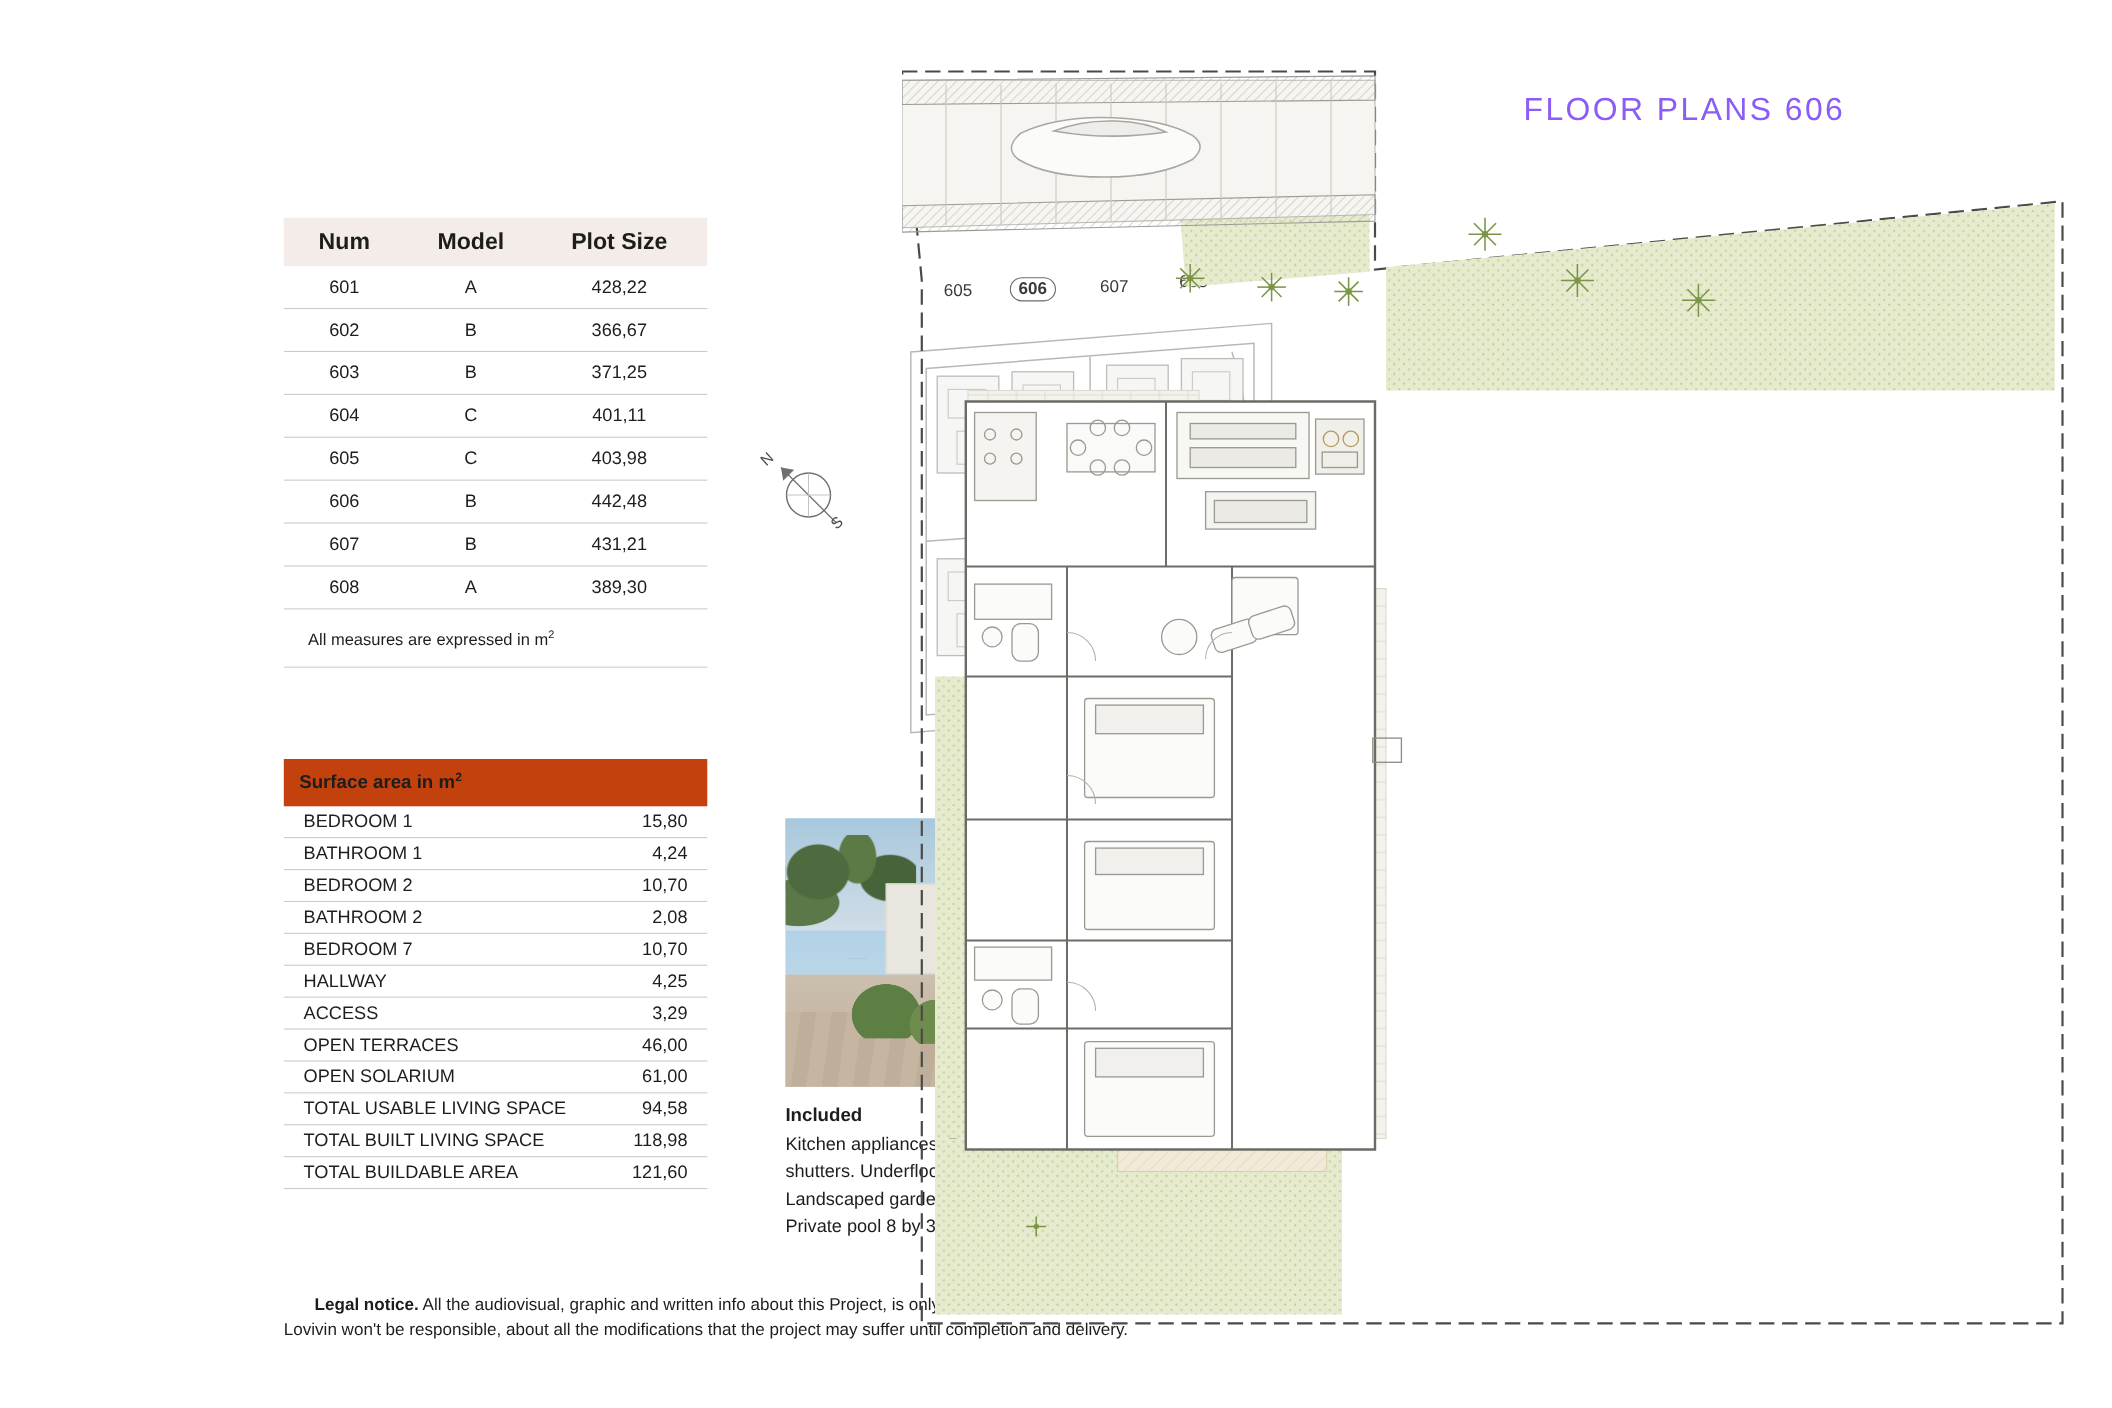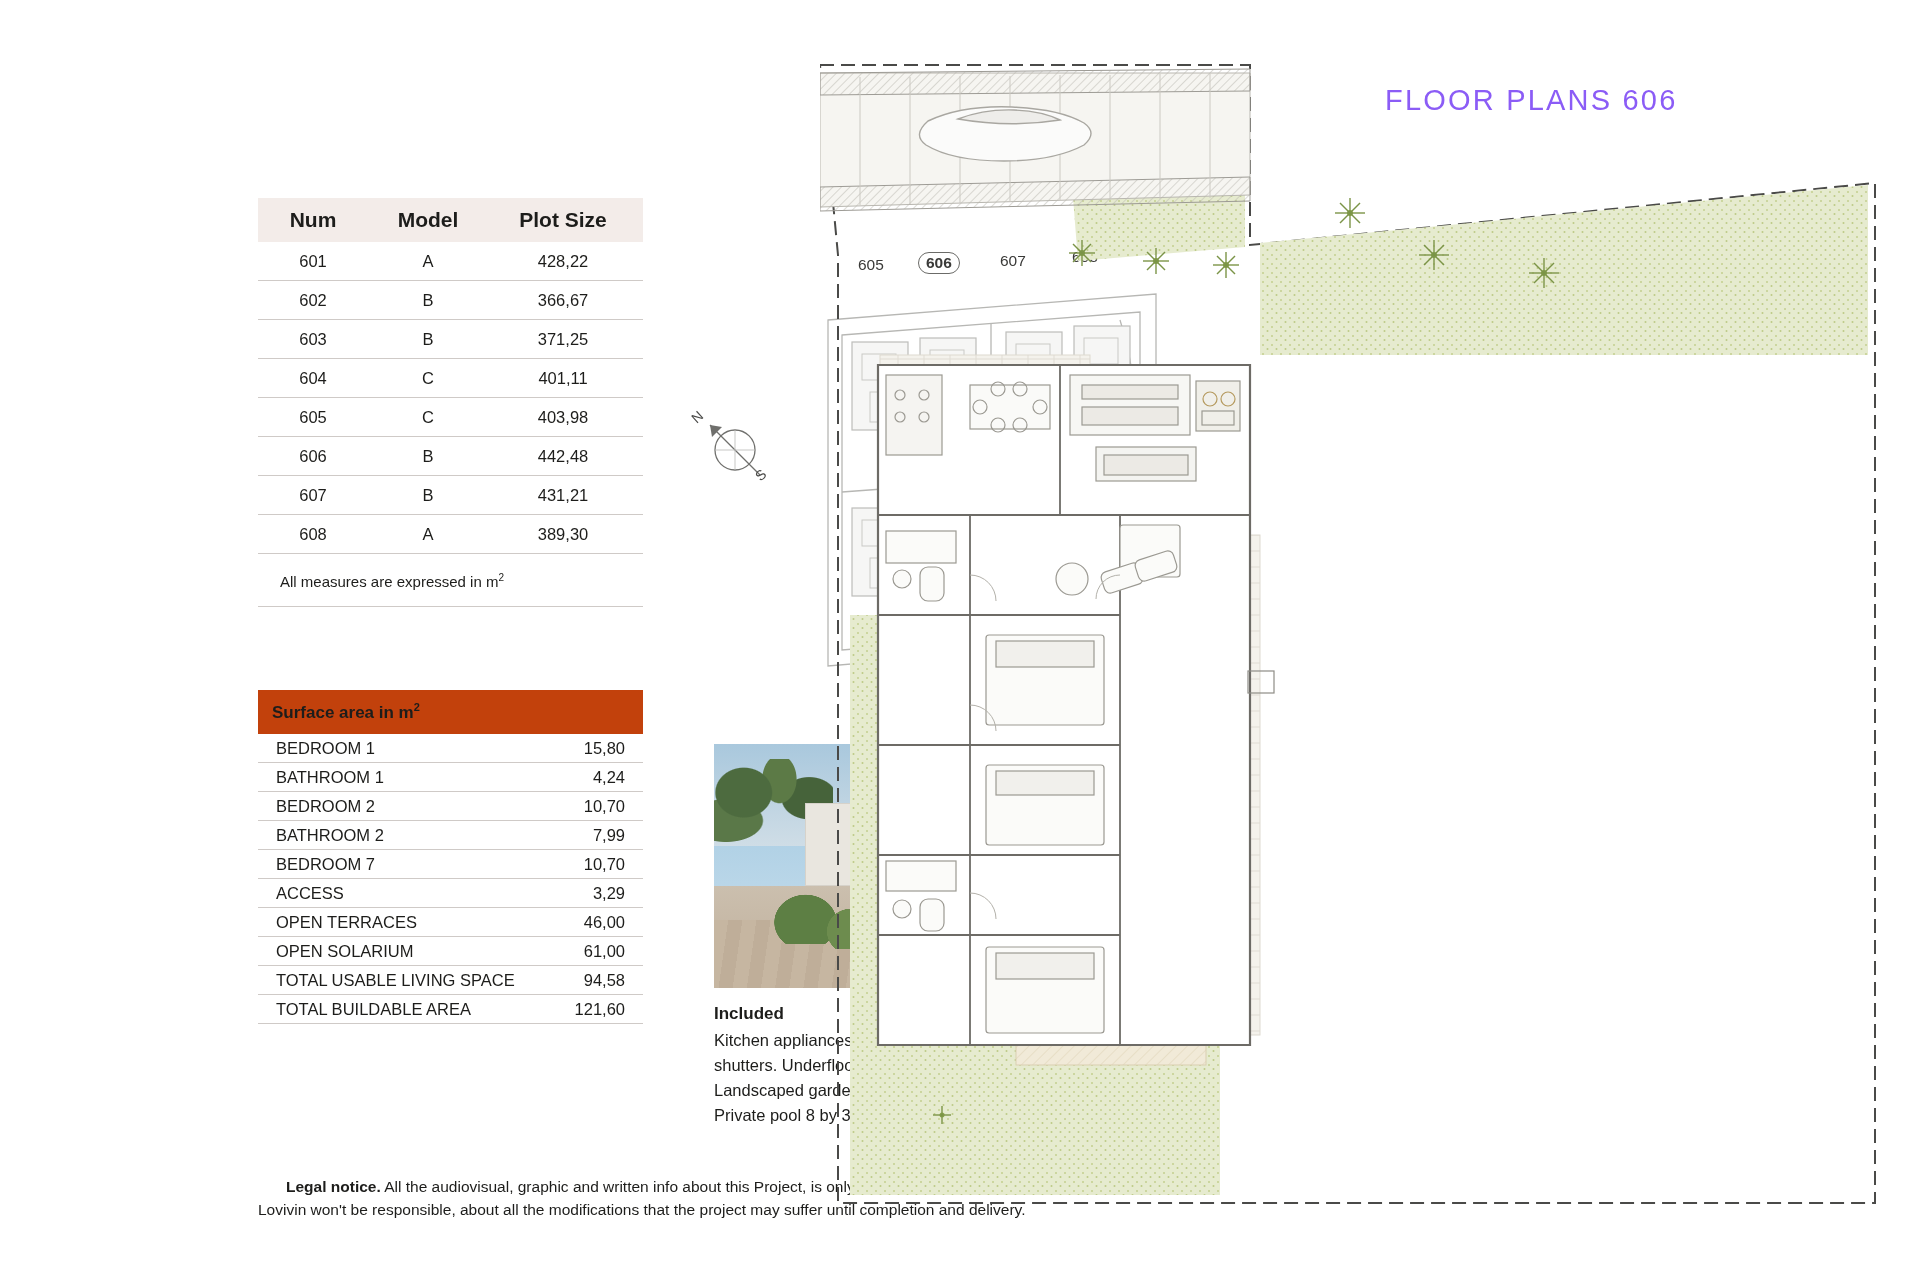--- a/index.html
+++ b/index.html
@@ -300,41 +300,49 @@
   <div class="s-row">
     <span class="s-lab">BATHROOM 1</span>
     <span class="s-val">4,24</span>
   </div>
   <div class="s-row">
     <span class="s-lab">BEDROOM 2</span>
     <span class="s-val">10,70</span>
   </div>
   <div class="s-row">
     <span class="s-lab">BATHROOM 2</span>
-    <span class="s-val">7,99</span>
+    <span class="s-val">2,08</span>
   </div>
   <div class="s-row">
     <span class="s-lab">BEDROOM 7</span>
     <span class="s-val">10,70</span>
   </div>
   <div class="s-row">
+    <span class="s-lab">HALLWAY</span>
+    <span class="s-val">4,25</span>
+  </div>
+  <div class="s-row">
     <span class="s-lab">ACCESS</span>
     <span class="s-val">3,29</span>
   </div>
   <div class="s-row">
     <span class="s-lab">OPEN TERRACES</span>
     <span class="s-val">46,00</span>
   </div>
   <div class="s-row">
     <span class="s-lab">OPEN SOLARIUM</span>
     <span class="s-val">61,00</span>
   </div>
   <div class="s-row">
     <span class="s-lab">TOTAL USABLE LIVING SPACE</span>
     <span class="s-val">94,58</span>
+  </div>
+  <div class="s-row">
+    <span class="s-lab">TOTAL BUILT LIVING SPACE</span>
+    <span class="s-val">118,98</span>
   </div>
   <div class="s-row">
     <span class="s-lab">TOTAL BUILDABLE AREA</span>
     <span class="s-val">121,60</span>
   </div>
 </div>
 
 <div id="compass">
   <span class="n-label">N</span>
   <span class="s-label">S</span>

